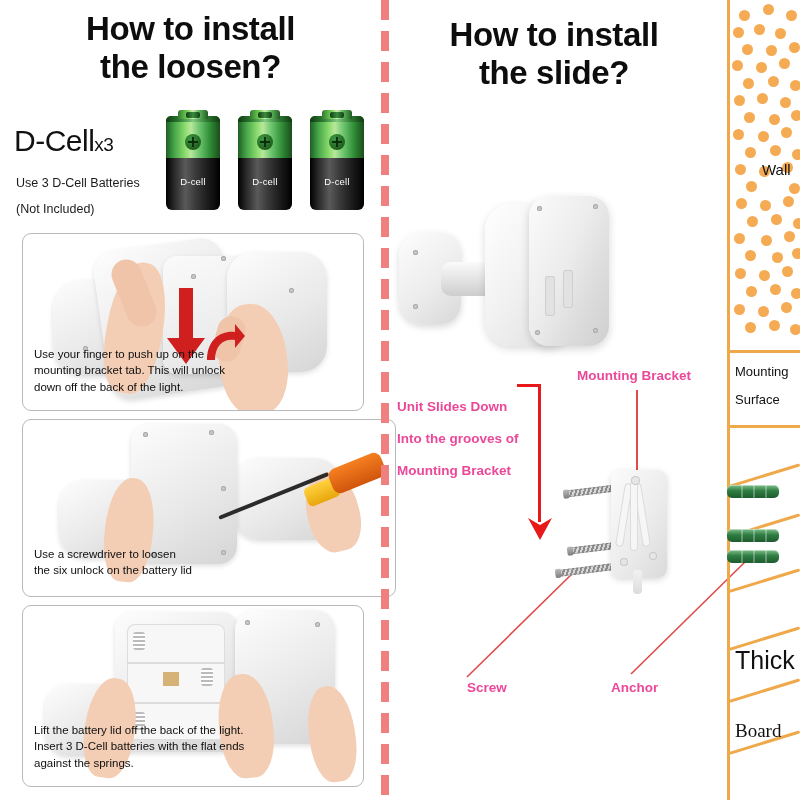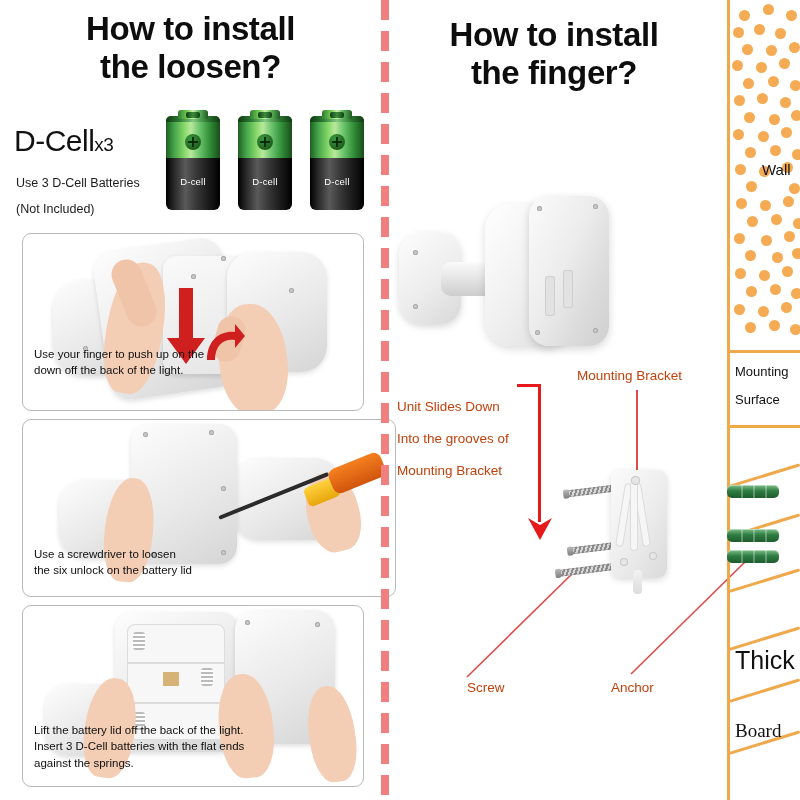--- a/index.html
+++ b/index.html
@@ -95,21 +95,21 @@
          border-radius:16px;box-shadow:0 2px 5px rgba(0,0,0,.13);}
   .screwdot{position:absolute;width:5px;height:5px;border-radius:50%;
             background:#c9c9c9;box-shadow:inset 0 0 0 1px #a9a9a9;}
 
   .redarrow{position:absolute;}
 
   
   .right{position:absolute;left:389px;top:0;width:330px;height:800px;}
   .h1.right-h{left:0;width:330px;top:16px;}
 
-  .ann{position:absolute;font-size:13.5px;color:#c2410c;line-height:1;white-space:nowrap;}
+  .ann{position:absolute;font-size:13.5px;color:#ec4899;line-height:1;white-space:nowrap;font-weight:bold;}
 
   .leader{position:absolute;background:#e04a4a;}
 
   
   .fixture{position:absolute;}
   .fx-back{
     position:absolute;background:linear-gradient(115deg,#fbfbfb,#ececec 45%,#dcdcdc 72%,#cfcfcf);
     border-radius:20px;box-shadow:0 3px 8px rgba(0,0,0,.16);
   }
   .fx-head{
@@ -219,20 +219,21 @@
         <svg class="redarrow" style="left:140px;top:52px;" width="46" height="82" viewBox="0 0 46 82">
           <path d="M16 2 L30 2 L30 52 L42 52 L23 78 L4 52 L16 52 Z" fill="#cf1f1f"></path>
         </svg>
 
         <svg class="redarrow" style="left:178px;top:86px;" width="46" height="46" viewBox="0 0 46 46">
           <path d="M6 40 C6 18 22 10 34 12 L34 4 L44 16 L34 28 L34 20 C24 18 14 24 14 40 Z" fill="#cf1f1f"></path>
         </svg>
       </div>
       <div class="cap" style="top:112px;">
         <div>Use your finger to push up on the</div>
+        <div>mounting bracket tab. This will unlock</div>
         <div>down off the back of the light.</div>
       </div>
     </div>
 
     <div class="panel" style="top:419px;height:176px;padding-left:32px;">
       <div class="scene">
         <div class="plate" style="left:36px;top:60px;width:96px;height:78px;border-radius:26px;"></div>
         <div class="plate" style="left:210px;top:38px;width:108px;height:82px;border-radius:26px;"></div>
         <div class="plate" style="left:108px;top:4px;width:106px;height:140px;border-radius:18px;"></div>
         <div class="screwdot" style="left:120px;top:12px;"></div>
@@ -281,21 +282,21 @@
       </div>
     </div>
   </div>
 
   <div class="divider"></div>
 
   <div class="right">
 
     <div class="h1 right-h">
       <div>How to install</div>
-      <div>the finger?</div>
+      <div>the slide?</div>
     </div>
 
     <div class="fixture" style="left:8px;top:188px;width:220px;height:172px;">
       <div class="fx-base" style="left:2px;top:44px;width:62px;height:92px;"></div>
       <div class="screwdot" style="left:16px;top:62px;"></div>
       <div class="screwdot" style="left:16px;top:116px;"></div>
       <div class="fx-arm" style="left:44px;top:74px;width:62px;height:34px;"></div>
       <div class="fx-head" style="left:88px;top:16px;width:86px;height:142px;"></div>
       <div class="fx-back" style="left:132px;top:8px;width:80px;height:150px;"></div>
       <div class="fx-slot" style="left:148px;top:88px;width:10px;height:40px;"></div>

